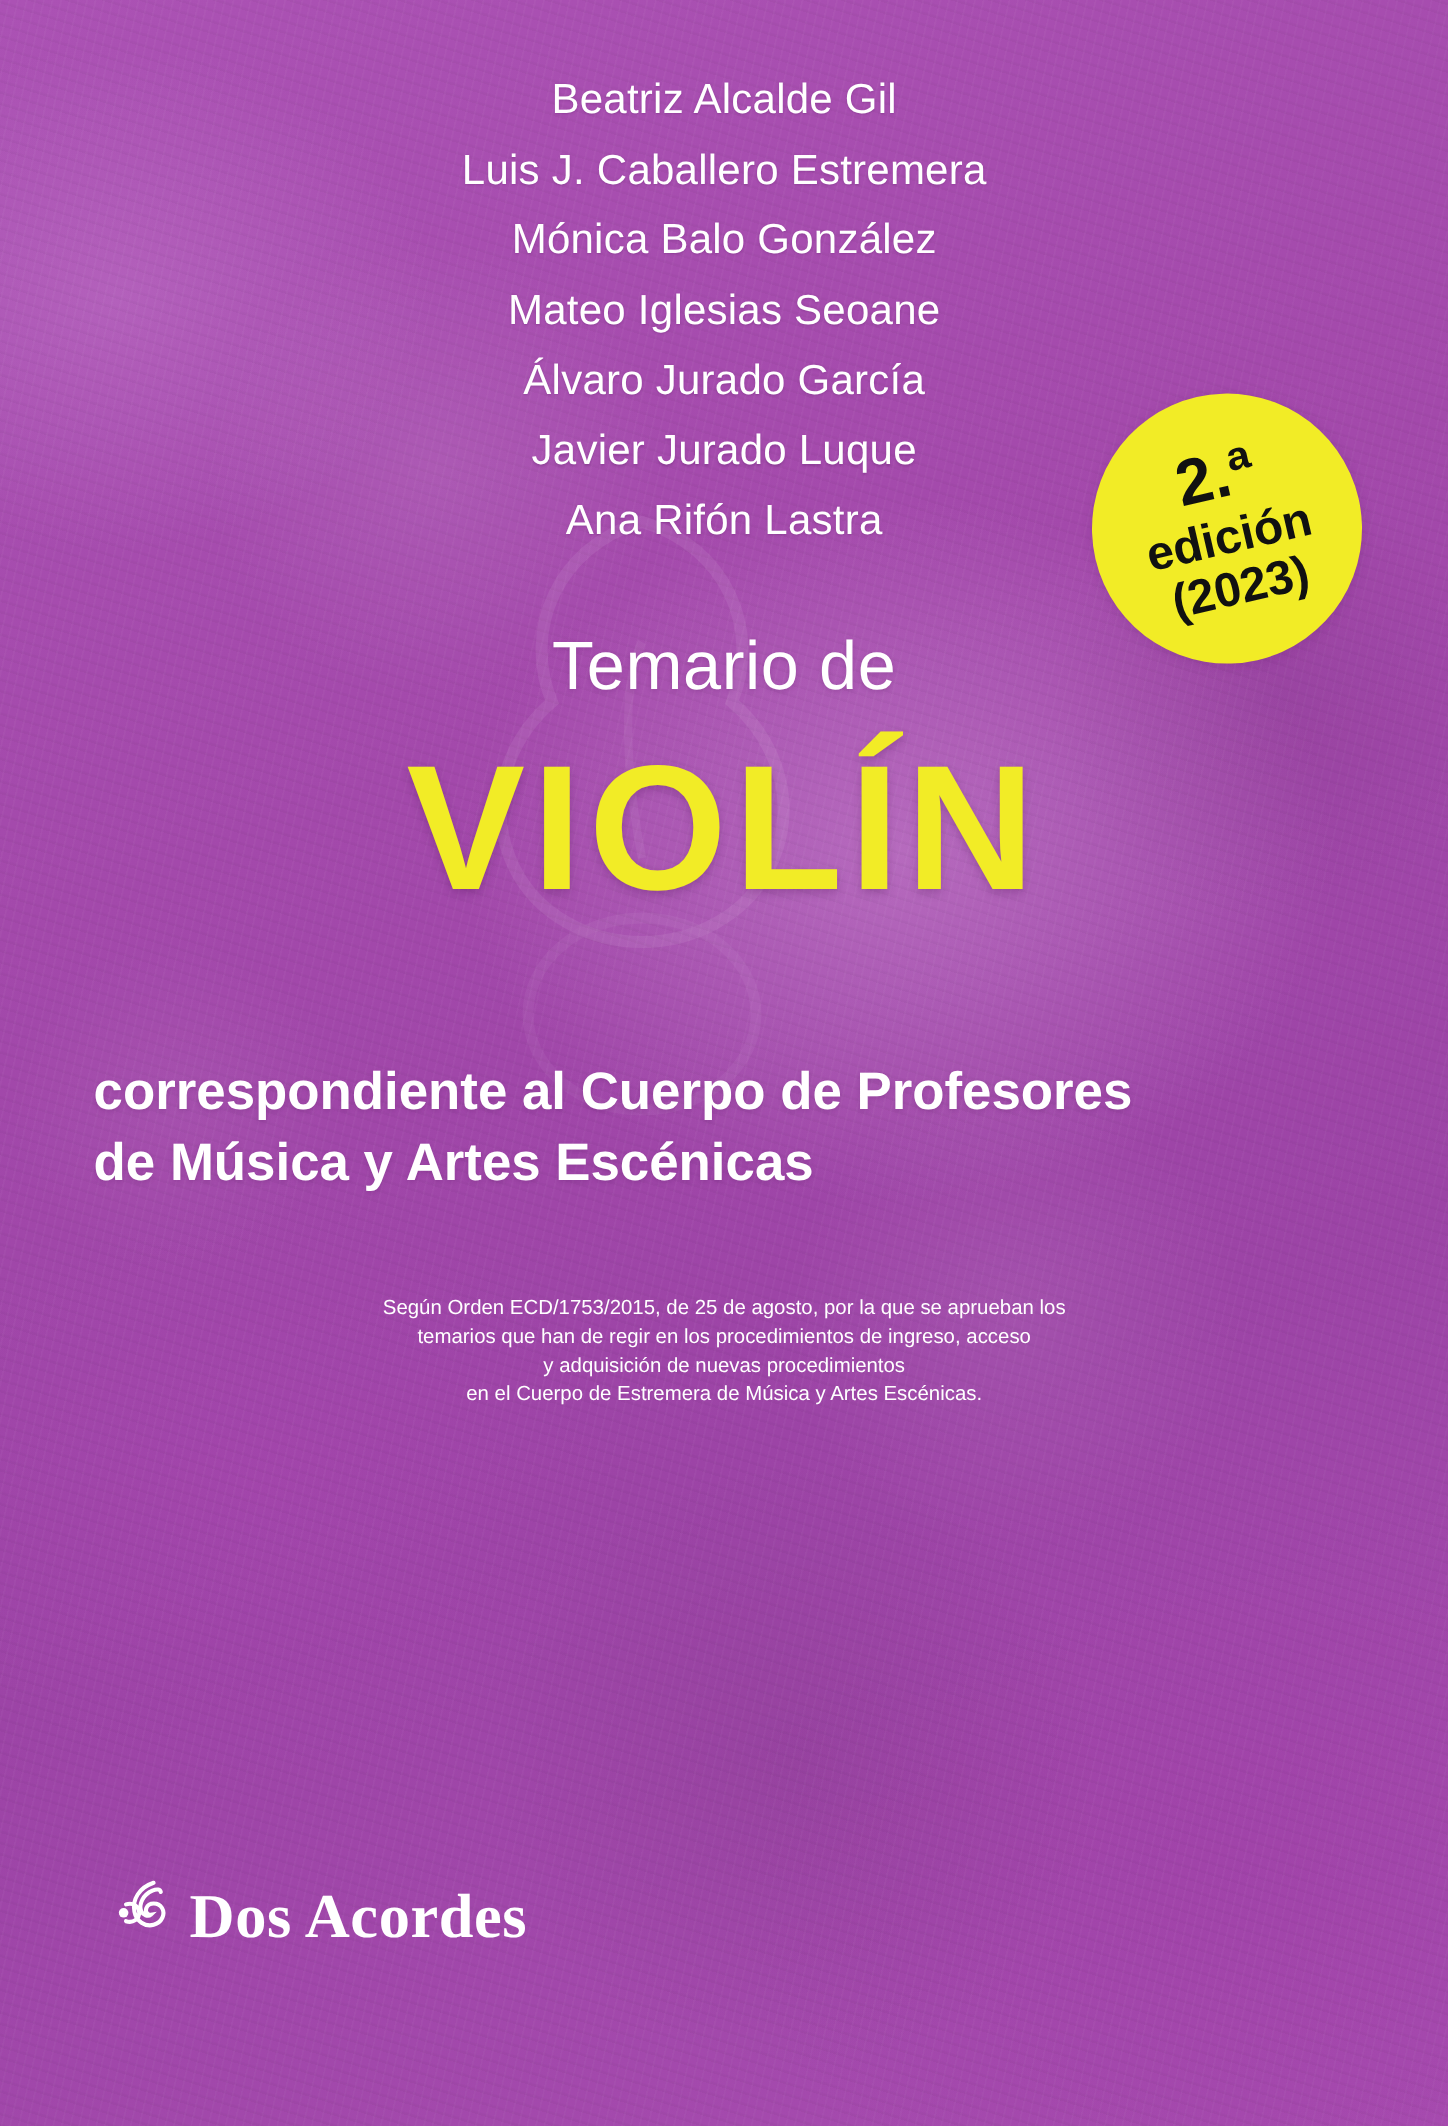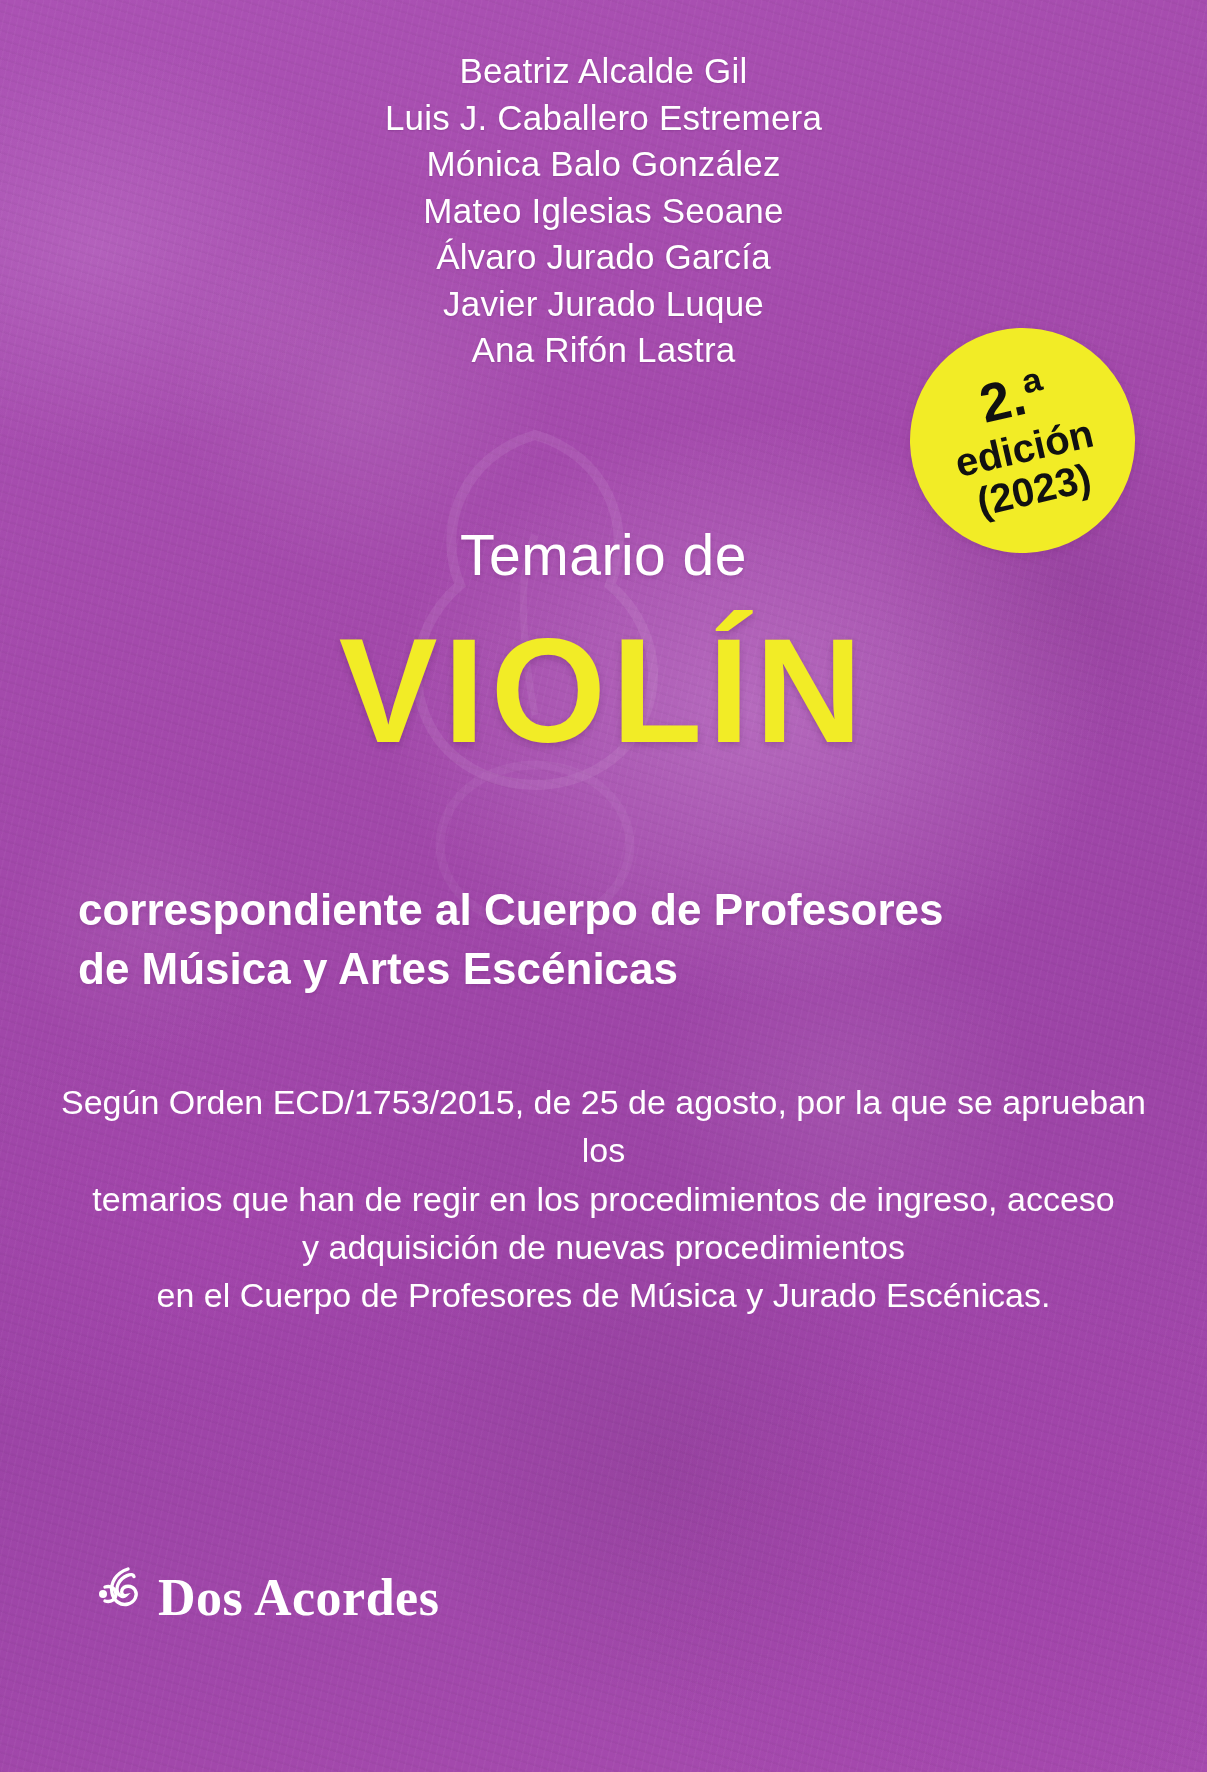--- a/index.html
+++ b/index.html
@@ -62,20 +62,21 @@
     text-align: center;
     color: #ffffff;
     z-index: 5;
   }
   .authors .line {
     font-size: 35px;
     line-height: 1.33;
     font-weight: 400;
     letter-spacing: 0.2px;
     text-shadow: 0 1px 2px rgba(80,20,90,0.25);
+    margin-top: 12px;
   }
 
   .badge {
     position: absolute;
     right: 72px;
     top: 328px;
     width: 225px;
     height: 225px;
     border-radius: 50%;
     background: #f2ec26;
@@ -149,21 +150,21 @@
     text-shadow: 0 2px 4px rgba(80,20,90,0.2);
   }
 
   .legal {
     position: absolute;
     top: 1078px;
     left: 60px;
     right: 60px;
     text-align: center;
     color: #ffffff;
-    font-size: 34px;
+    font-size: 17px;
     font-weight: 400;
     line-height: 1.42;
     z-index: 6;
   }
 
   .logo {
     position: absolute;
     left: 92px;
     bottom: 148px;
     display: flex;
@@ -222,21 +223,21 @@
 
   <div class="subtitle">
     <div>correspondiente al Cuerpo de Profesores</div>
     <div>de Música y Artes Escénicas</div>
   </div>
 
   <div class="legal">
     <div>Según Orden ECD/1753/2015, de 25 de agosto, por la que se aprueban los</div>
     <div>temarios que han de regir en los procedimientos de ingreso, acceso</div>
     <div>y adquisición de nuevas procedimientos</div>
-    <div>en el Cuerpo de Profesores de Música y Jurado Escénicas.</div>
+    <div>en el Cuerpo de Estremera de Música y Artes Escénicas.</div>
   </div>
 
   <div class="logo">
     <svg class="mark" viewBox="0 0 56 56">
       <path d="M36 8 C24 12 18 22 20 32 C21.5 40 29 45 36 43 C43 41 46 34 43 29 C40 24 32 24 30 29 C28.7 32.2 31 35 33.6 34.6 C31.5 36.6 27 35 25.6 31.4 C23.6 26 27 18 35 14.6 C39 12.8 41.5 13.6 42 15.6" fill="none" stroke="#ffffff" stroke-width="3.4" stroke-linecap="round"></path>
       <path d="M13 26 C19 24 24 28 24 33 C24 38 19 42 13 40" fill="none" stroke="#ffffff" stroke-width="3.4" stroke-linecap="round"></path>
       <circle cx="11" cy="33" r="4" fill="#ffffff"></circle>
     </svg>
     <div class="word">Dos Acordes</div>
   </div>

